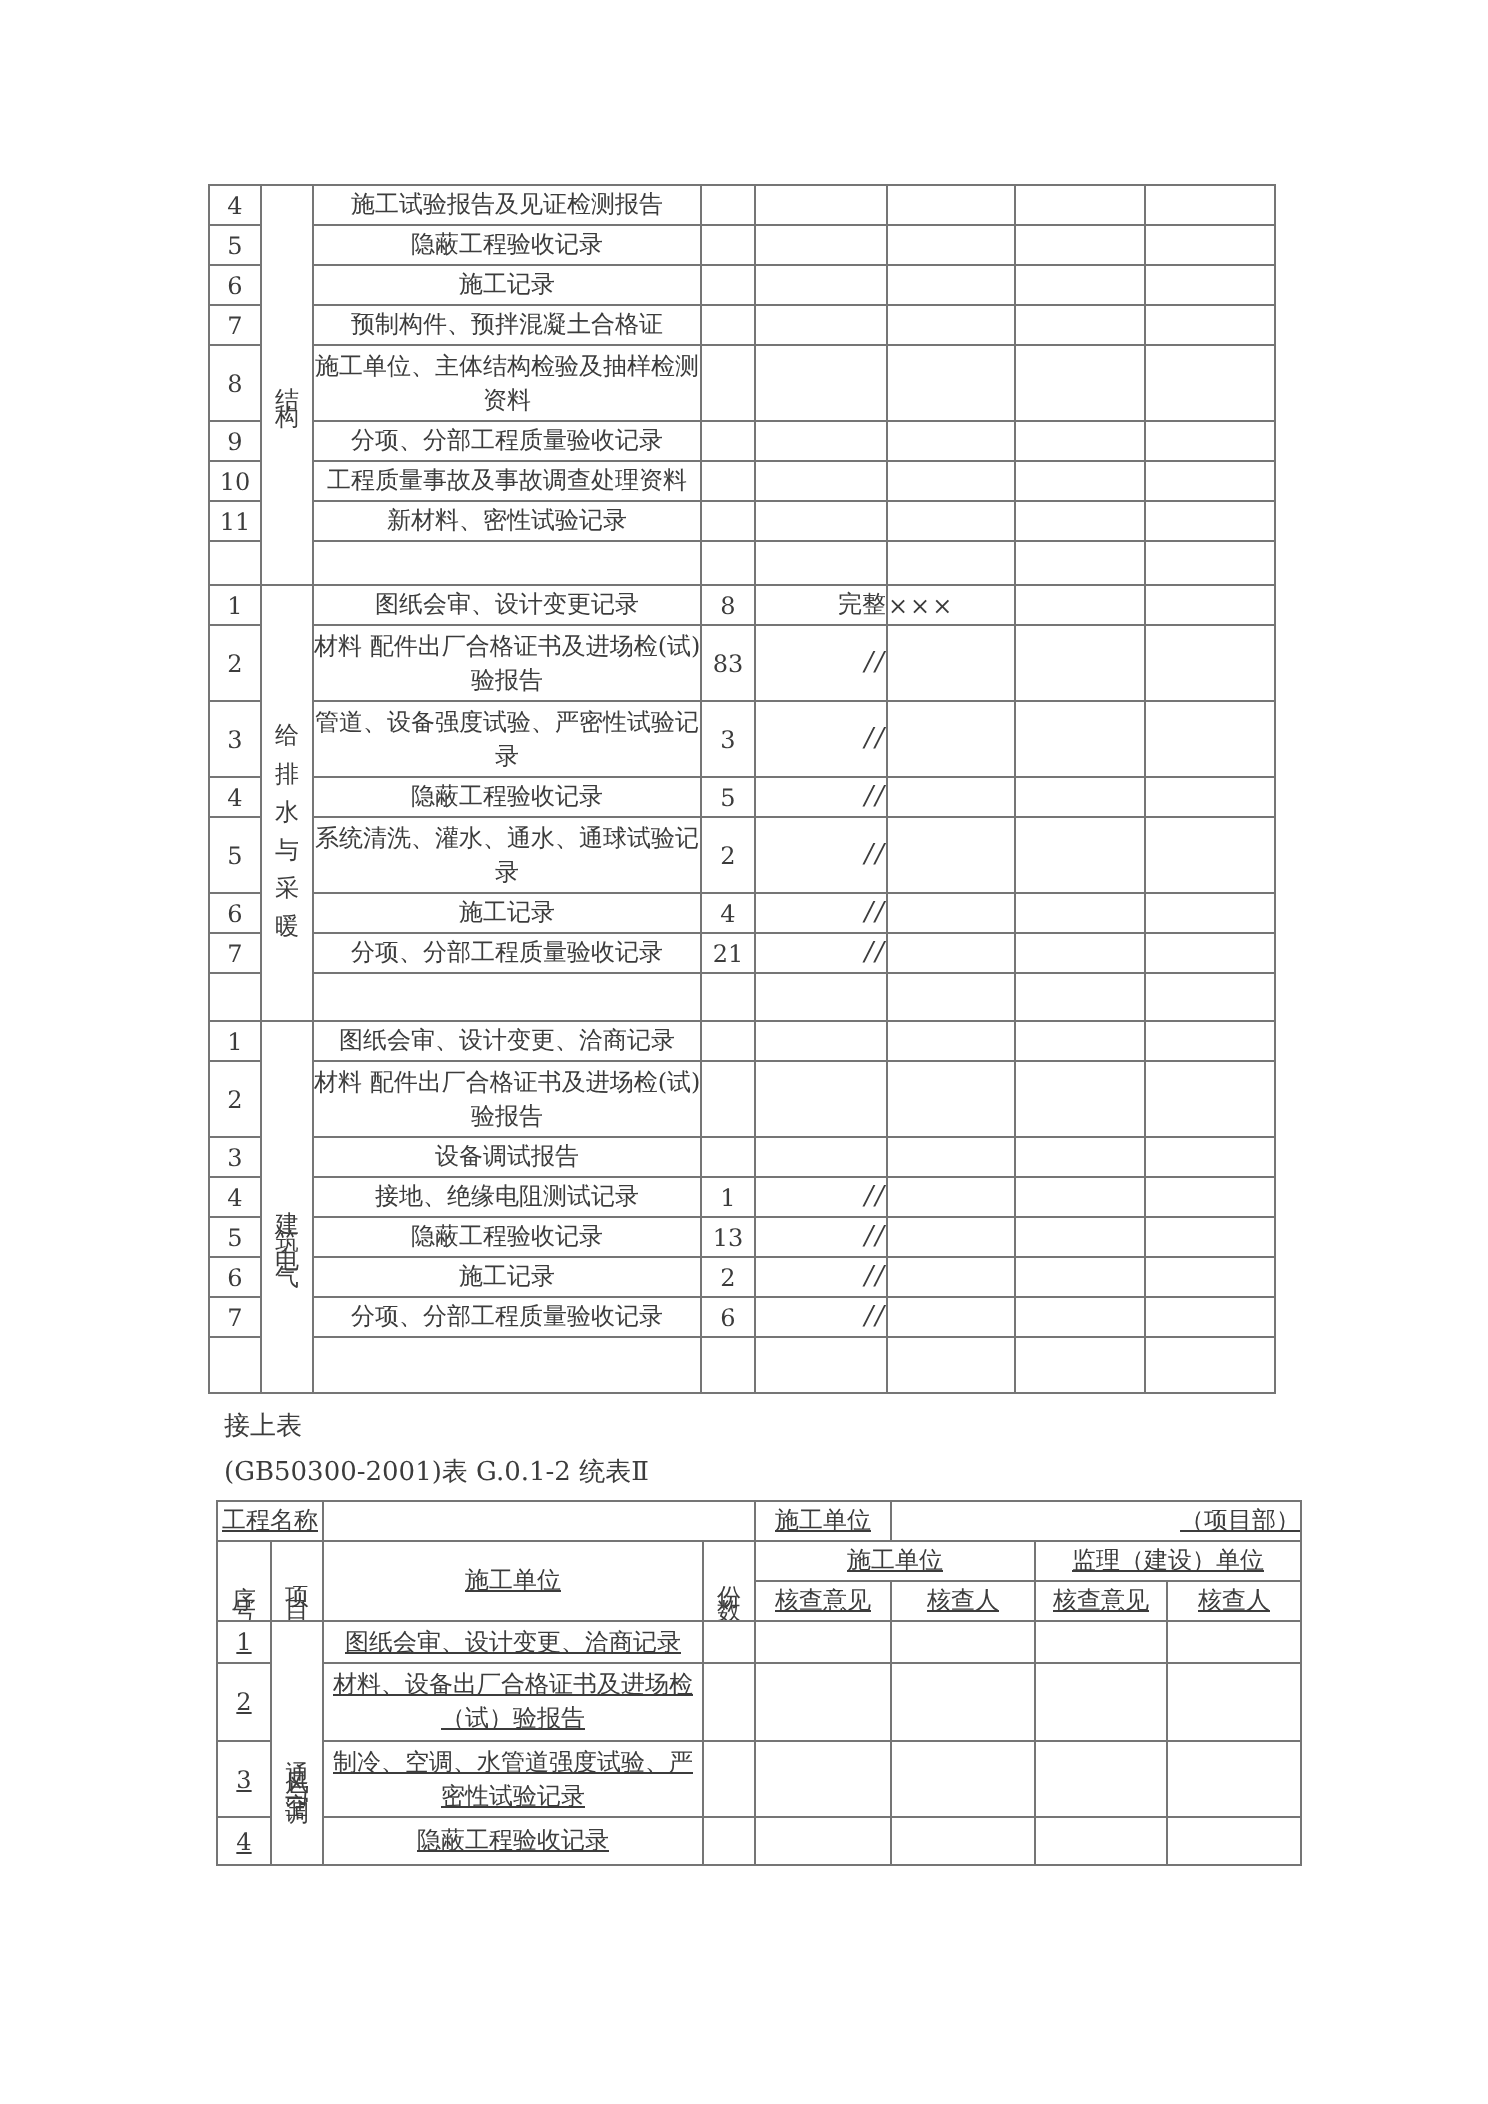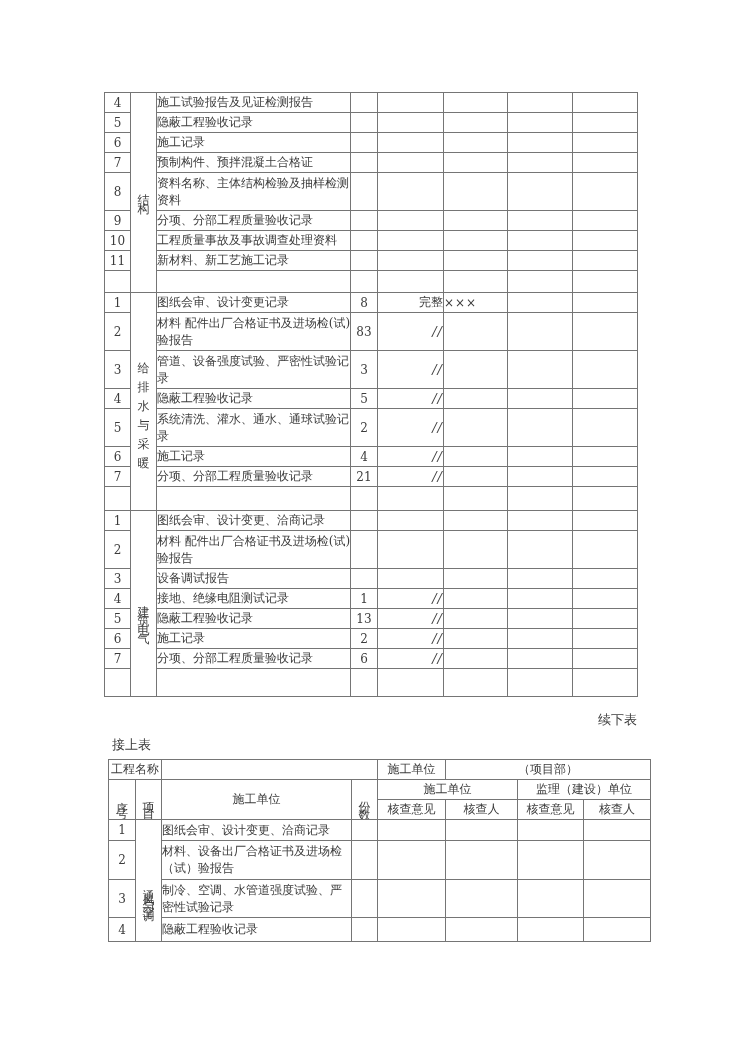--- a/index.html
+++ b/index.html
@@ -5,34 +5,34 @@
   html,body{margin:0;padding:0;}
   body{width:744px;height:1052px;background:#ffffff;position:relative;
        font-family:"DejaVu Serif","Liberation Serif",serif;color:#3c3c3c;}
   .page{width:744px;height:1052px;overflow:hidden;}
 
   table.doc{border-collapse:collapse;table-layout:fixed;background:#fff;}
   table.doc td{border:1px solid #757575;padding:0;font-size:12px;color:#3c3c3c;
                vertical-align:middle;overflow:hidden;}
 
   .t1{margin:92px 0 0 104px;width:533px;}
-  .t2{margin:5px 0 16px 108px;width:542px;}
+  .t2{margin:5px 0 16px 108px;width:542px;text-decoration:underline;}
 
   tr.rh20{height:20px} tr.rh21{height:21px} tr.rh22{height:22px}
   tr.rh24{height:24px} tr.rh28{height:28px} tr.rh38{height:38px} tr.rh39{height:39px}
 
-  td.name{text-align:left;padding:2px 3px 2px 7px;white-space:pre;
+  td.name{text-align:center;padding:2px 3px 2px 7px;white-space:pre;
           line-height:17px;font-size:11px;}
   td.num{text-align:center;}
   td.cnt{text-align:center;}
   td.op{text-align:right;}
   td.op.ditto{font-style:italic;font-size:13px;letter-spacing:1px;}
   td.chk{text-align:left;padding-left:13px;font-size:11px;letter-spacing:1px;}
   td.ctr{text-align:center;}
-  td.pl10{text-align:center;padding-left:10px;}
+  td.pl10{text-align:right;padding-left:10px;}
 
   td.cat{vertical-align:top;text-align:center;}
   .vtext{display:inline-block;writing-mode:vertical-rl;text-orientation:upright;
          font-size:12px;line-height:1;}
   td.catA .vtext{margin-top:4px;letter-spacing:9px;}
   td.catB .vtext{margin-top:17px;letter-spacing:19px;}
   td.catC .vtext{margin-top:23px;letter-spacing:9px;}
   td.catD .vtext{margin-top:26px;letter-spacing:5px;}
   td.vh{text-align:center;}
   td.vh .vtext{letter-spacing:7px;margin-top:1px;}
@@ -91,21 +91,21 @@
         <td class="num">7</td>
         <td class="name">预制构件、预拌混凝土合格证</td>
         <td class="cnt"></td>
         <td class="op"></td>
         <td class="chk"></td>
         <td class="op"></td>
         <td class="chk"></td>
       </tr>
       <tr class="rh38">
         <td class="num">8</td>
-        <td class="name">资料名称、主体结构检验及抽样检测
+        <td class="name">施工单位、主体结构检验及抽样检测
 资料</td>
         <td class="cnt"></td>
         <td class="op"></td>
         <td class="chk"></td>
         <td class="op"></td>
         <td class="chk"></td>
       </tr>
       <tr class="rh20">
         <td class="num">9</td>
         <td class="name">分项、分部工程质量验收记录</td>
@@ -119,21 +119,21 @@
         <td class="num">10</td>
         <td class="name">工程质量事故及事故调查处理资料</td>
         <td class="cnt"></td>
         <td class="op"></td>
         <td class="chk"></td>
         <td class="op"></td>
         <td class="chk"></td>
       </tr>
       <tr class="rh20">
         <td class="num">11</td>
-        <td class="name">新材料、新工艺施工记录</td>
+        <td class="name">新材料、密性试验记录</td>
         <td class="cnt"></td>
         <td class="op"></td>
         <td class="chk"></td>
         <td class="op"></td>
         <td class="chk"></td>
       </tr>
       <tr class="rh22">
         <td class="num"></td>
         <td class="name"></td>
         <td class="cnt"></td>
@@ -290,22 +290,22 @@
         <td class="name"></td>
         <td class="cnt"></td>
         <td class="op"></td>
         <td class="chk"></td>
         <td class="op"></td>
         <td class="chk"></td>
       </tr>
     </tbody>
   </table>
 
-  <div class="note-right">续下表</div>
   <div class="note-left">接上表</div>
+  <div class="table-title">(GB50300-2001)表 G.0.1-2 统表Ⅱ</div>
 
   <table class="doc t2">
     <colgroup>
       <col style="width:27px">
         <col style="width:26px">
         <col style="width:190px">
         <col style="width:26px">
       <col style="width:68px">
         <col style="width:72px">
         <col style="width:66px">

